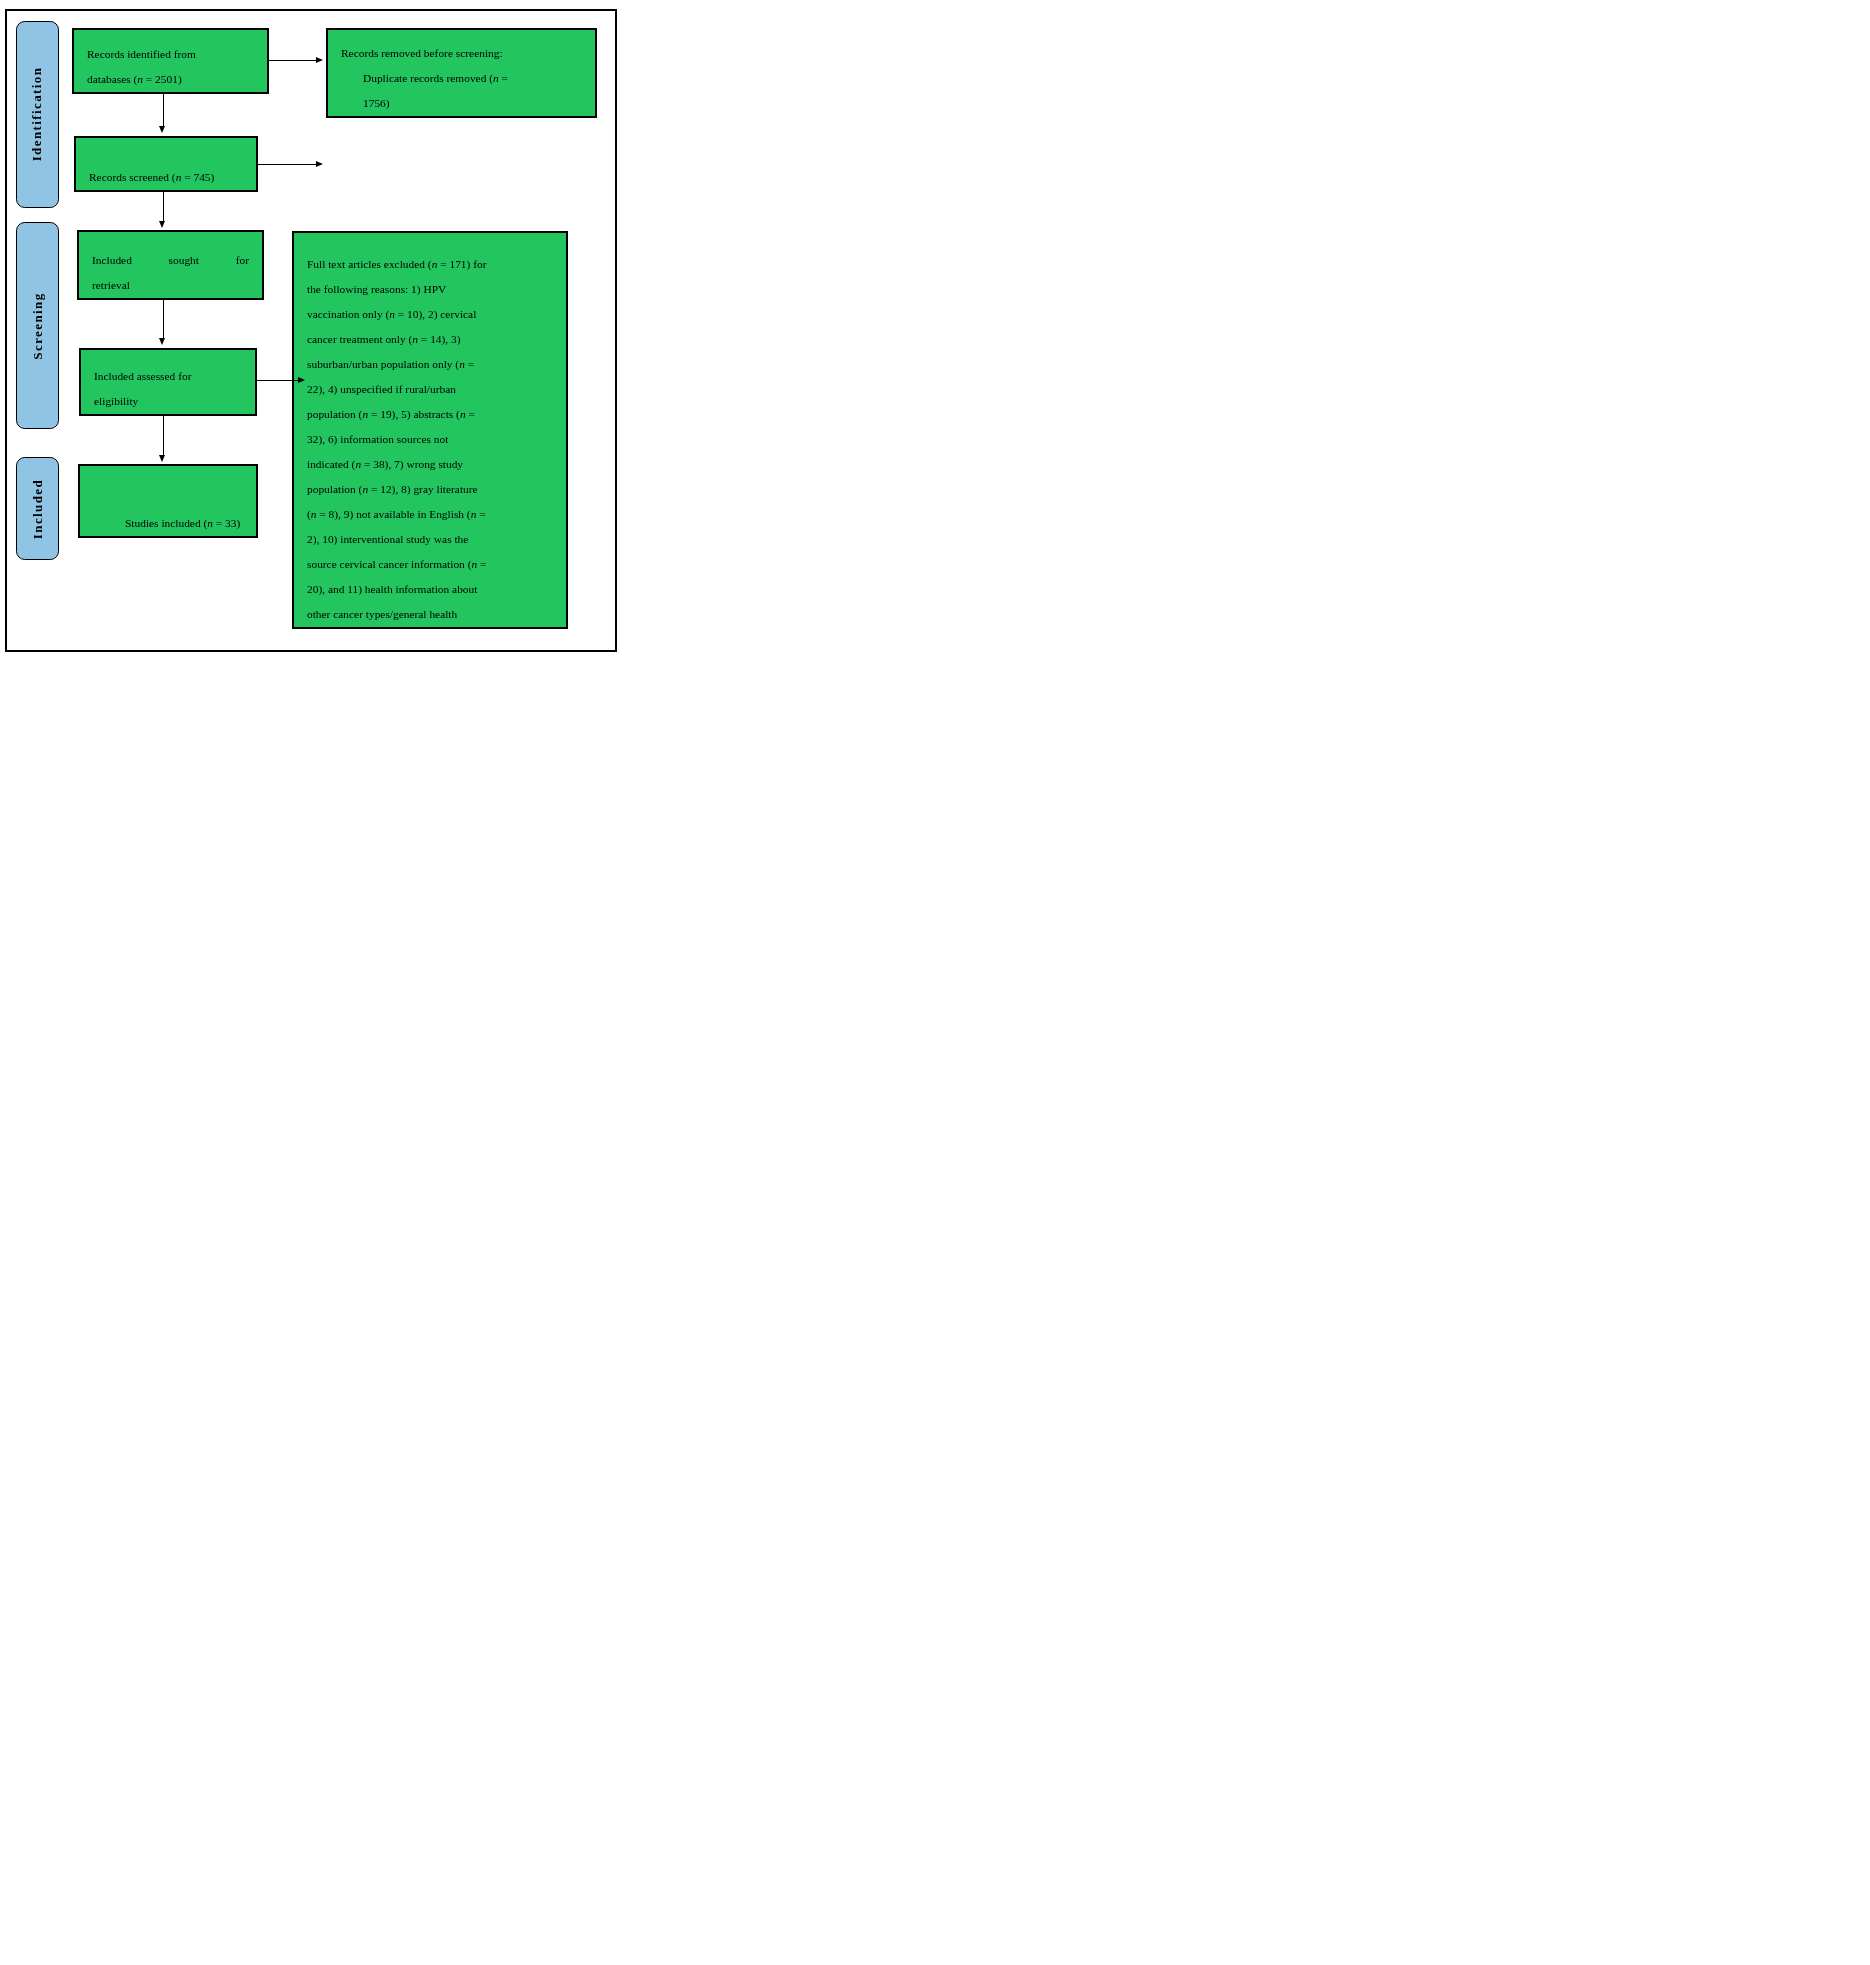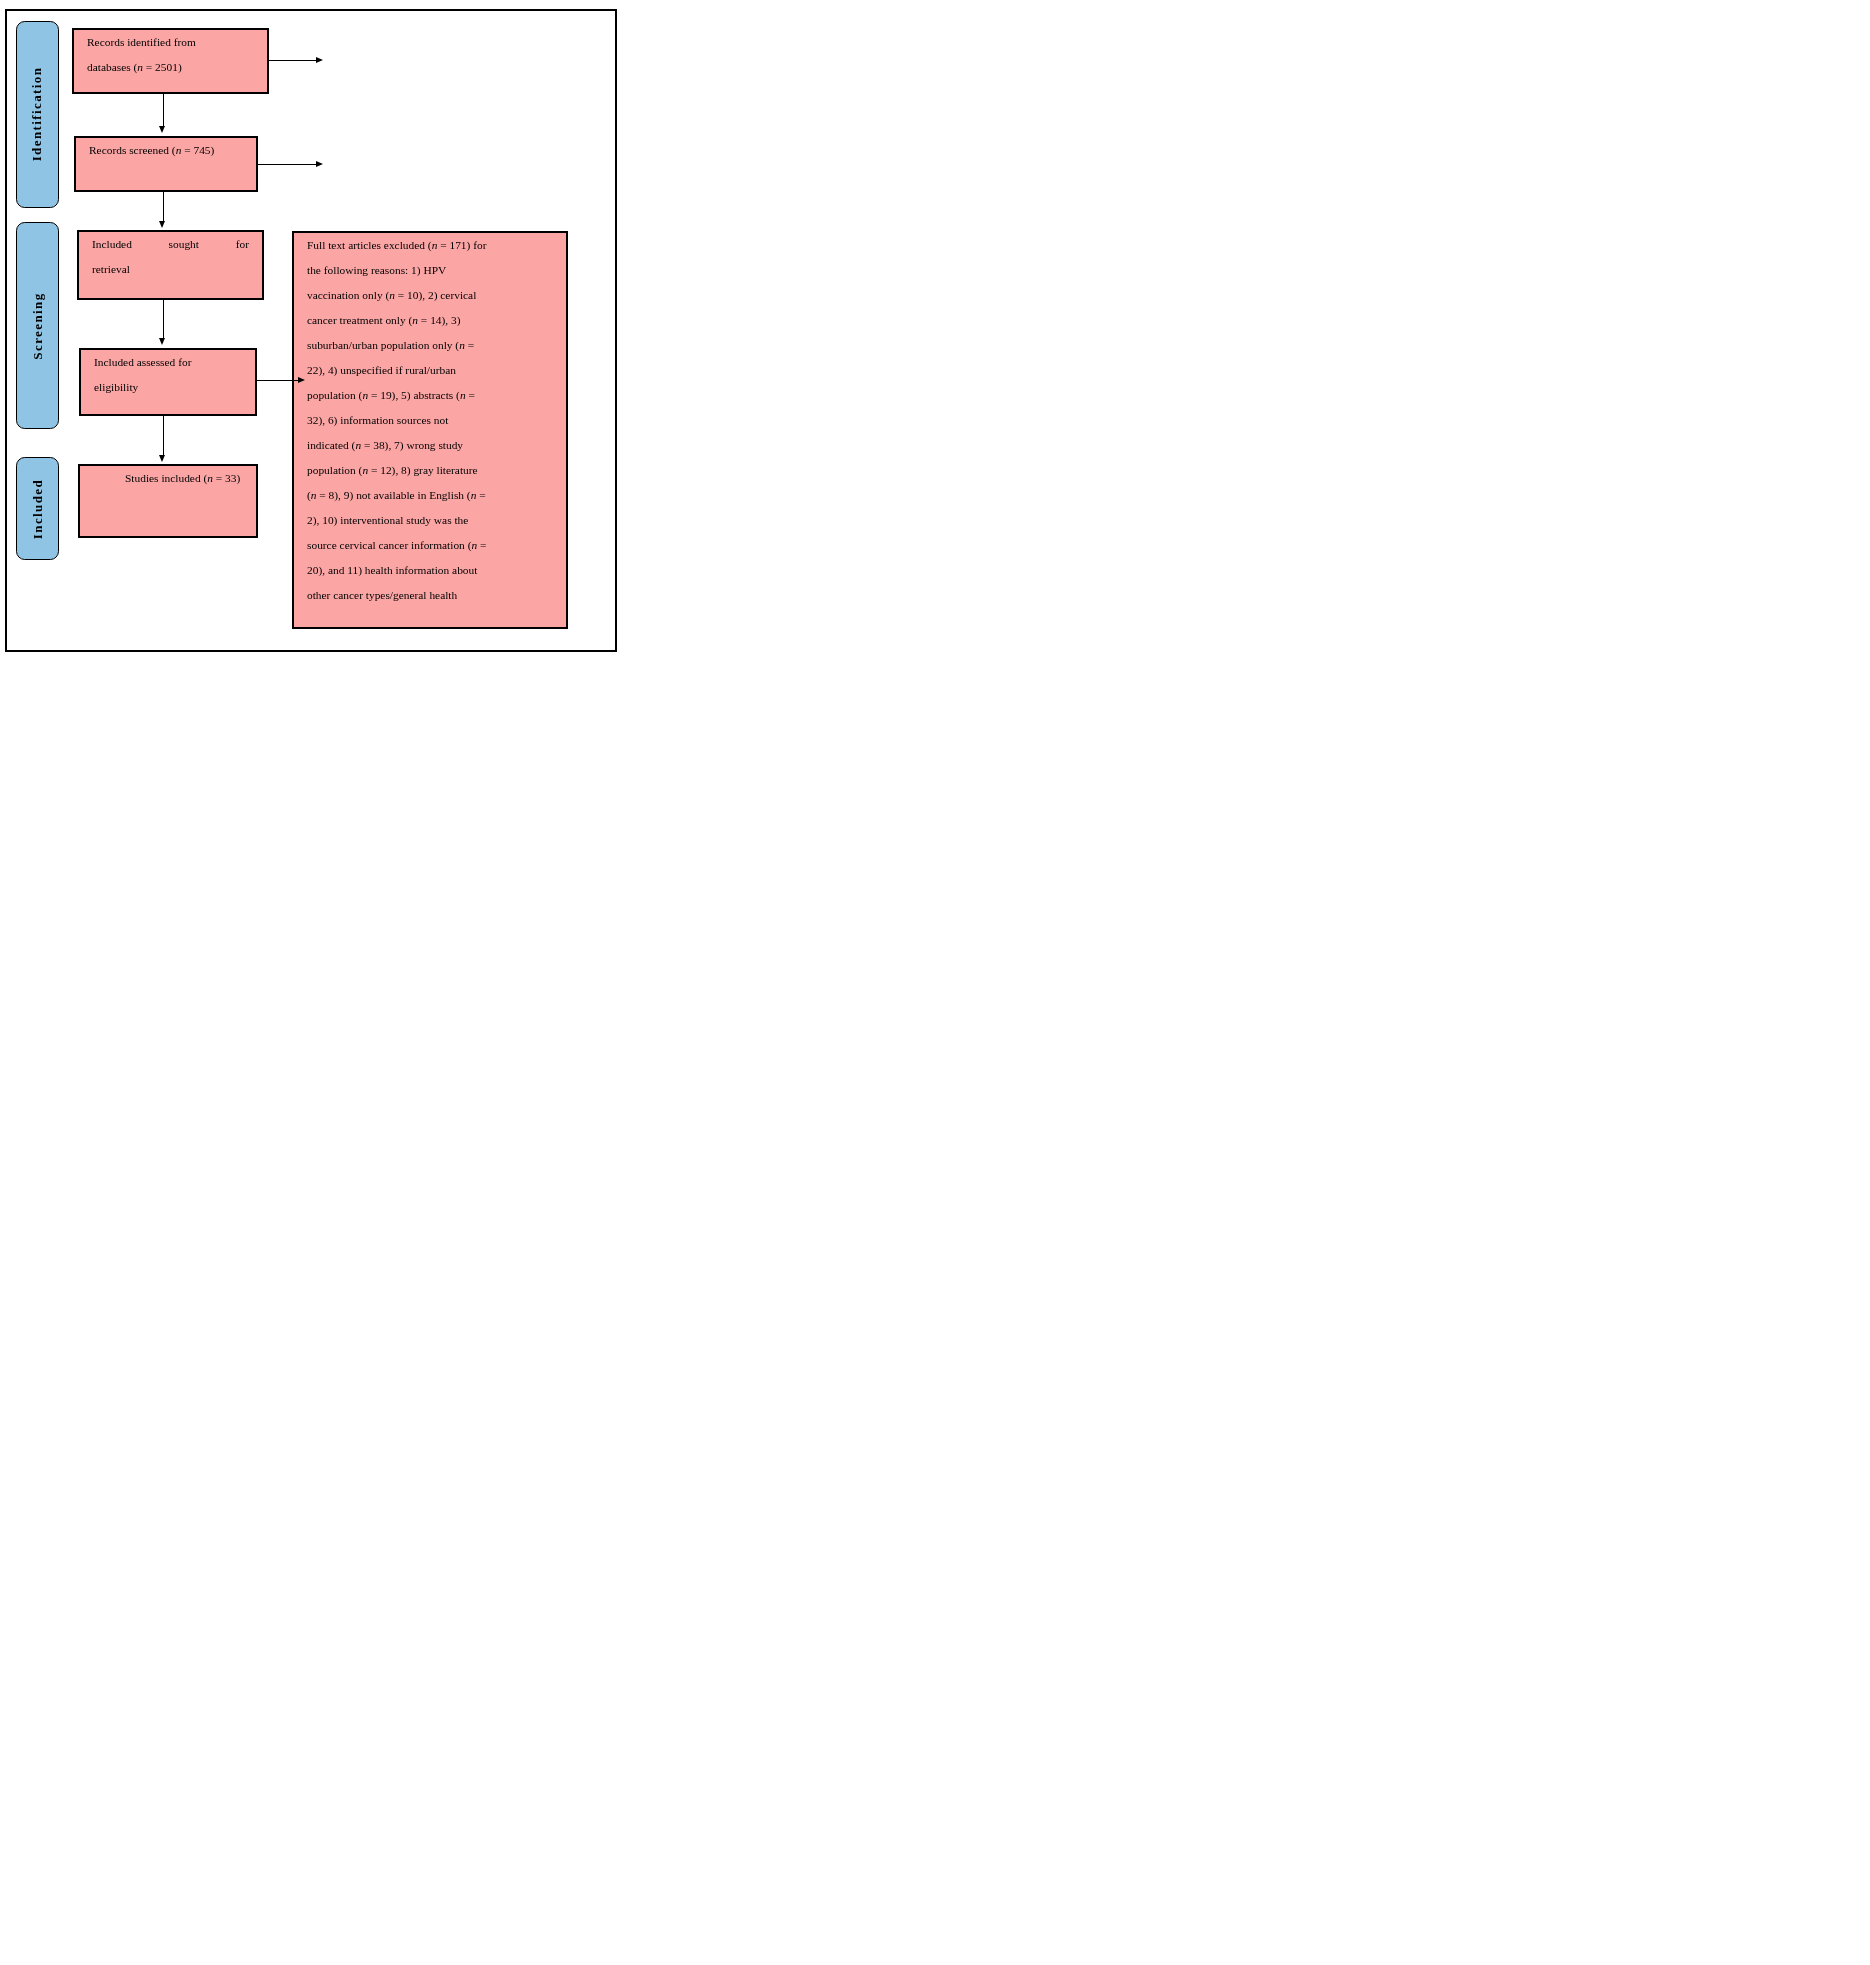--- a/index.html
+++ b/index.html
@@ -40,26 +40,26 @@
     font-weight: bold;
     font-size: 13px;
     letter-spacing: 1.4px;
   }
   .stage-identification { top: 20.6px;  height: 187px; }
   .stage-screening      { top: 222px; height: 207px; }
   .stage-included       { top: 457px; height: 103px; }
 
   .node {
     position: absolute;
-    background: #fca5a5;
+    background: #22c55e;
     border: 2.2px solid #000;
     box-sizing: border-box;
     display: flex;
     flex-direction: column;
-    justify-content: flex-start;
+    justify-content: flex-end;
     font-size: 11.4px;
     line-height: 25px;
   }
   .node .txt {
     padding: 0 13px;
     white-space: pre-line;
   }
   .node .indent {
     margin-left: 22px;
   }
@@ -125,20 +125,25 @@
   </div>
   <div class="stage stage-included">
     <span class="label">Included</span>
   </div>
 
   <div class="node box-identified">
     <div class="txt italic-n">Records identified from
 databases (<i>n</i> = 2501)</div>
   </div>
 
+  <div class="node box-removed">
+    <div class="txt">Records removed before screening:</div>
+    <div class="txt indent italic-n">Duplicate records removed (<i>n</i> =
+1756)</div>
+  </div>
 
   <div class="node box-screened">
     <div class="txt italic-n">Records screened (<i>n</i> = 745)</div>
   </div>
 
 
   <div class="node box-sought">
     <div class="txt justify-line">Included sought for</div>
     <div class="txt">retrieval</div>
   </div>

